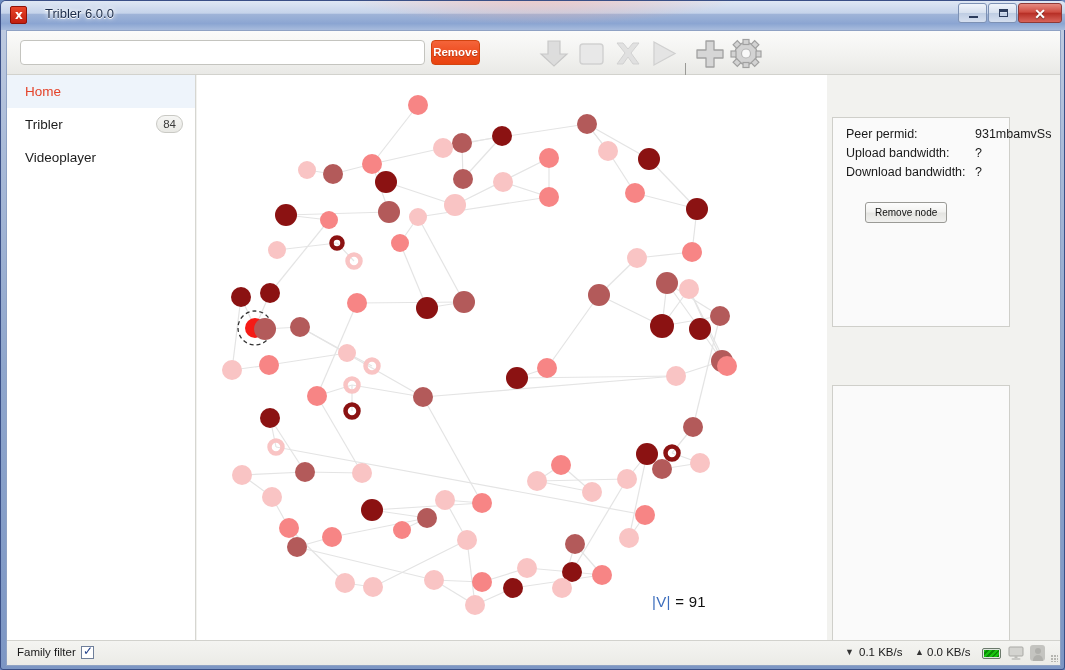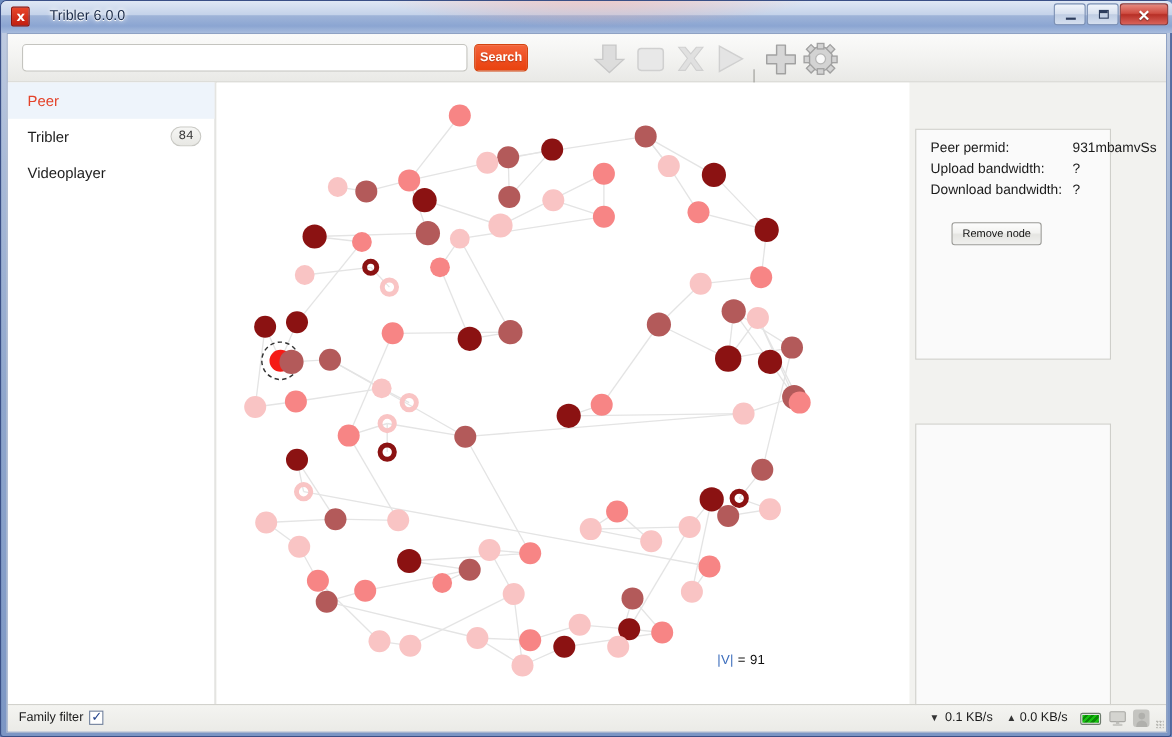--- a/index.html
+++ b/index.html
@@ -138,34 +138,33 @@
   .side-item.active { background: #eef4fb; color: #e4432a; }
   .side-item.muted  { color: #a3a3a3; }
   .side-badge {
     position: absolute; right: 12px; top: 7px;
     min-width: 18px; height: 18px; padding: 0 6px;
     box-sizing: border-box;
     border: 1px solid #c9c9c4; border-radius: 9px;
     background: linear-gradient(to bottom,#f6f6f4,#e8e8e4);
     font-size: 11.5px; line-height: 16px; color: #3a3a3a;
     text-align: center;
-    font-family: Liberation Mono, monospace;
   }
 
   
   #graph-area {
     position: absolute; left: 190px; top: 44px;
     width: 630px; height: 565px;
     background: #fff;
     overflow: hidden;
   }
   #graph-svg { position:absolute; left:0; top:0; }
   #graph-count {
     position: absolute; left: 455px; top: 518px;
-    font-size: 12px; color: #111;
+    font-size: 15px; color: #111;
     letter-spacing: .3px;
   }
   #graph-count .pipe { color: #3d6ebd; }
 
   
   #right-col {
     position: absolute; left: 820px; top: 44px;
     width: 233px; height: 565px;
     background: #f2f2ef;
   }
@@ -261,21 +260,21 @@
     </div>
     <div id="btn-close" class="win-btn">
       <span class="mark">✕</span>
     </div>
   </div>
 
   <div id="client">
 
     <div id="toolbar">
       <input id="search-input" type="text" placeholder="" style="">
-      <div id="search-button">Search</div>
+      <div id="search-button">Remove</div>
 
       <svg class="tb-icon" style="left:528px" viewBox="0 0 38 31">
         <path d="M13 3 h12 v13 h7 L19 28 L6 16 h7 z" fill="#dcdcdc" stroke="#c6c6c6" stroke-width="1.2"></path>
       </svg>
 
       <svg class="tb-icon" style="left:566px" viewBox="0 0 38 31">
         <rect x="7" y="6" width="23" height="20" rx="3" fill="#e8e8e8" stroke="#cfcfcf" stroke-width="1.4"></rect>
       </svg>
 
       <svg class="tb-icon" style="left:602px" viewBox="0 0 38 31">
@@ -303,21 +302,21 @@
           <rect x="25" y="4" width="6" height="5" transform="rotate(45 28 6.5)"></rect>
           <rect x="7" y="22" width="6" height="5" transform="rotate(45 10 24.5)"></rect>
           <rect x="25" y="22" width="6" height="5" transform="rotate(-45 28 24.5)"></rect>
         </g>
         <circle cx="19" cy="15.5" r="4.5" fill="#fafafa" stroke="#b4b4b4" stroke-width="1.2"></circle>
       </svg>
     </div>
 
     <div id="sidebar">
       <div class="side-item active">
-        <span>Peer</span>
+        <span>Home</span>
       </div>
       <div class="side-item">
         <span>Tribler</span>
         <span class="side-badge">84</span>
       </div>
       <div class="side-item">
         <span>Videoplayer</span>
       </div>
     </div>
 

